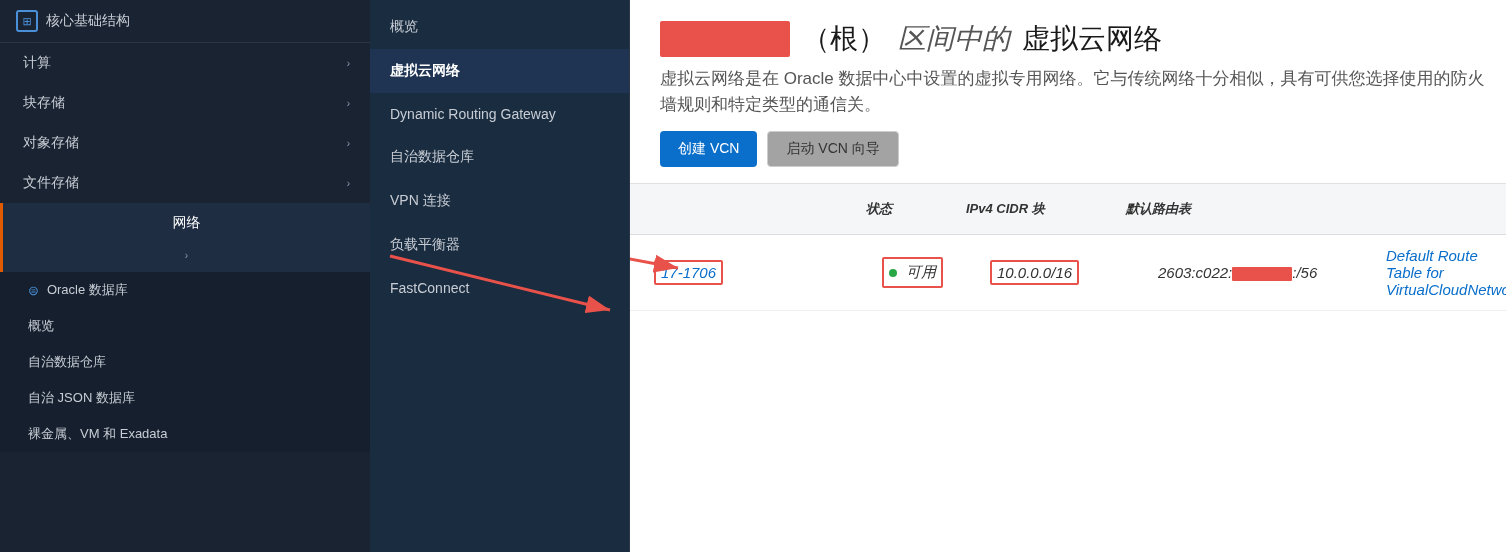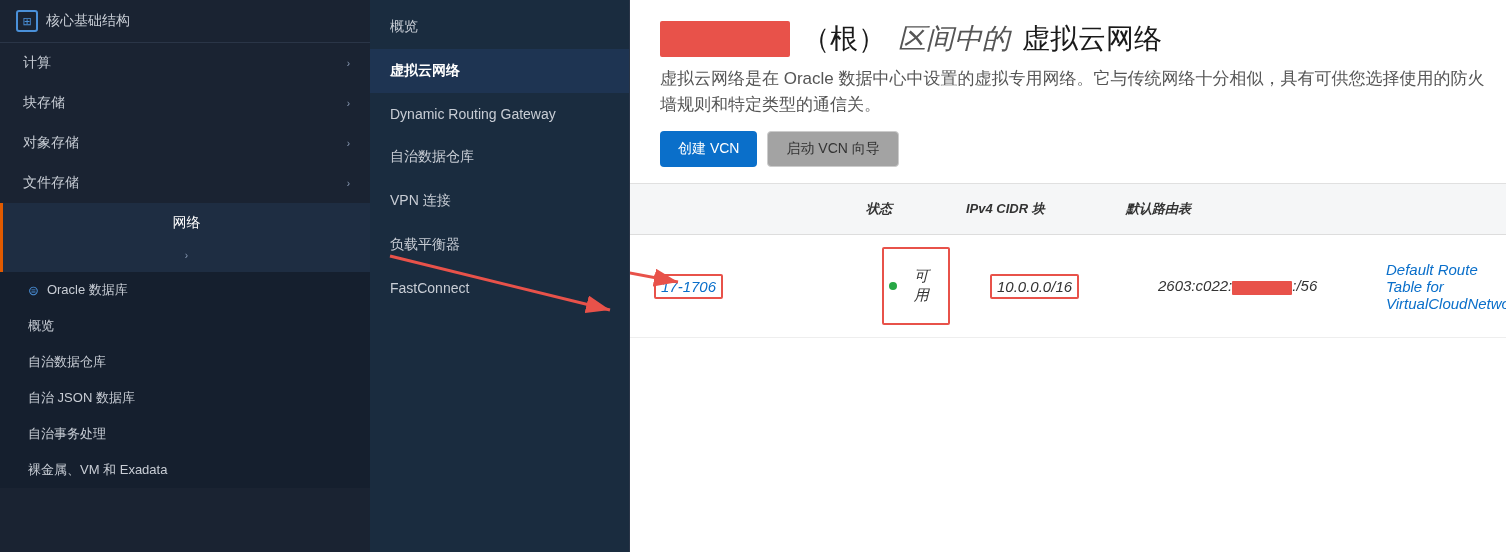--- a/index.html
+++ b/index.html
@@ -248,23 +248,20 @@
       <span>Oracle 数据库</span>
     </div>
     <div class="sidebar-subitem">
       <span>概览</span>
     </div>
     <div class="sidebar-subitem">
       <span>自治数据仓库</span>
     </div>
     <div class="sidebar-subitem">
       <span>自治 JSON 数据库</span>
-    </div>
-    <div class="sidebar-subitem">
-      <span>自治事务处理</span>
     </div>
     <div class="sidebar-subitem">
       <span>裸金属、VM 和 Exadata</span>
     </div>
   </div>
 </div>
 
 <div style="position:relative; display:flex; flex:1; height:552px;">
 
   <svg style="position:absolute; left:0; top:0; width:280px; height:552px; pointer-events:none; z-index:20;">
@@ -333,21 +330,21 @@
                 <polygon points="0 0, 8 3, 0 6" fill="#e8524a"></polygon>
               </marker>
             </defs>
             <path d="M 10 10 L 170 40" stroke="#e8524a" stroke-width="3" fill="none" marker-end="url(#arrowhead2)"></path>
           </svg>
           <span class="highlight-box" style="border: 2px solid #e8524a; padding: 2px 5px; display:inline-flex; align-items:center; gap:4px;">
             <a href="#" style="color:#0a6fca;text-decoration:none;">17-1706</a>
           </span>
         </div>
         <div class="col-status td">
-          <span class="highlight-box" style="border: 2px solid #e8524a; padding: 18px 5px; display:inline-flex; align-items:center; gap:12px;">
+          <span class="highlight-box" style="border: 2px solid #e8524a; padding: 4px 5px; display:inline-flex; align-items:center; gap:4px;">
             <span class="status-dot"></span>
             <span>可用</span>
           </span>
         </div>
         <div class="col-ipv4 td">
           <span class="highlight-box" style="border: 2px solid #e8524a; padding: 2px 5px; display:inline-flex; align-items:center; gap:4px;">
             <span>10.0.0.0/16</span>
           </span>
         </div>
         <div class="col-ipv6 td">

